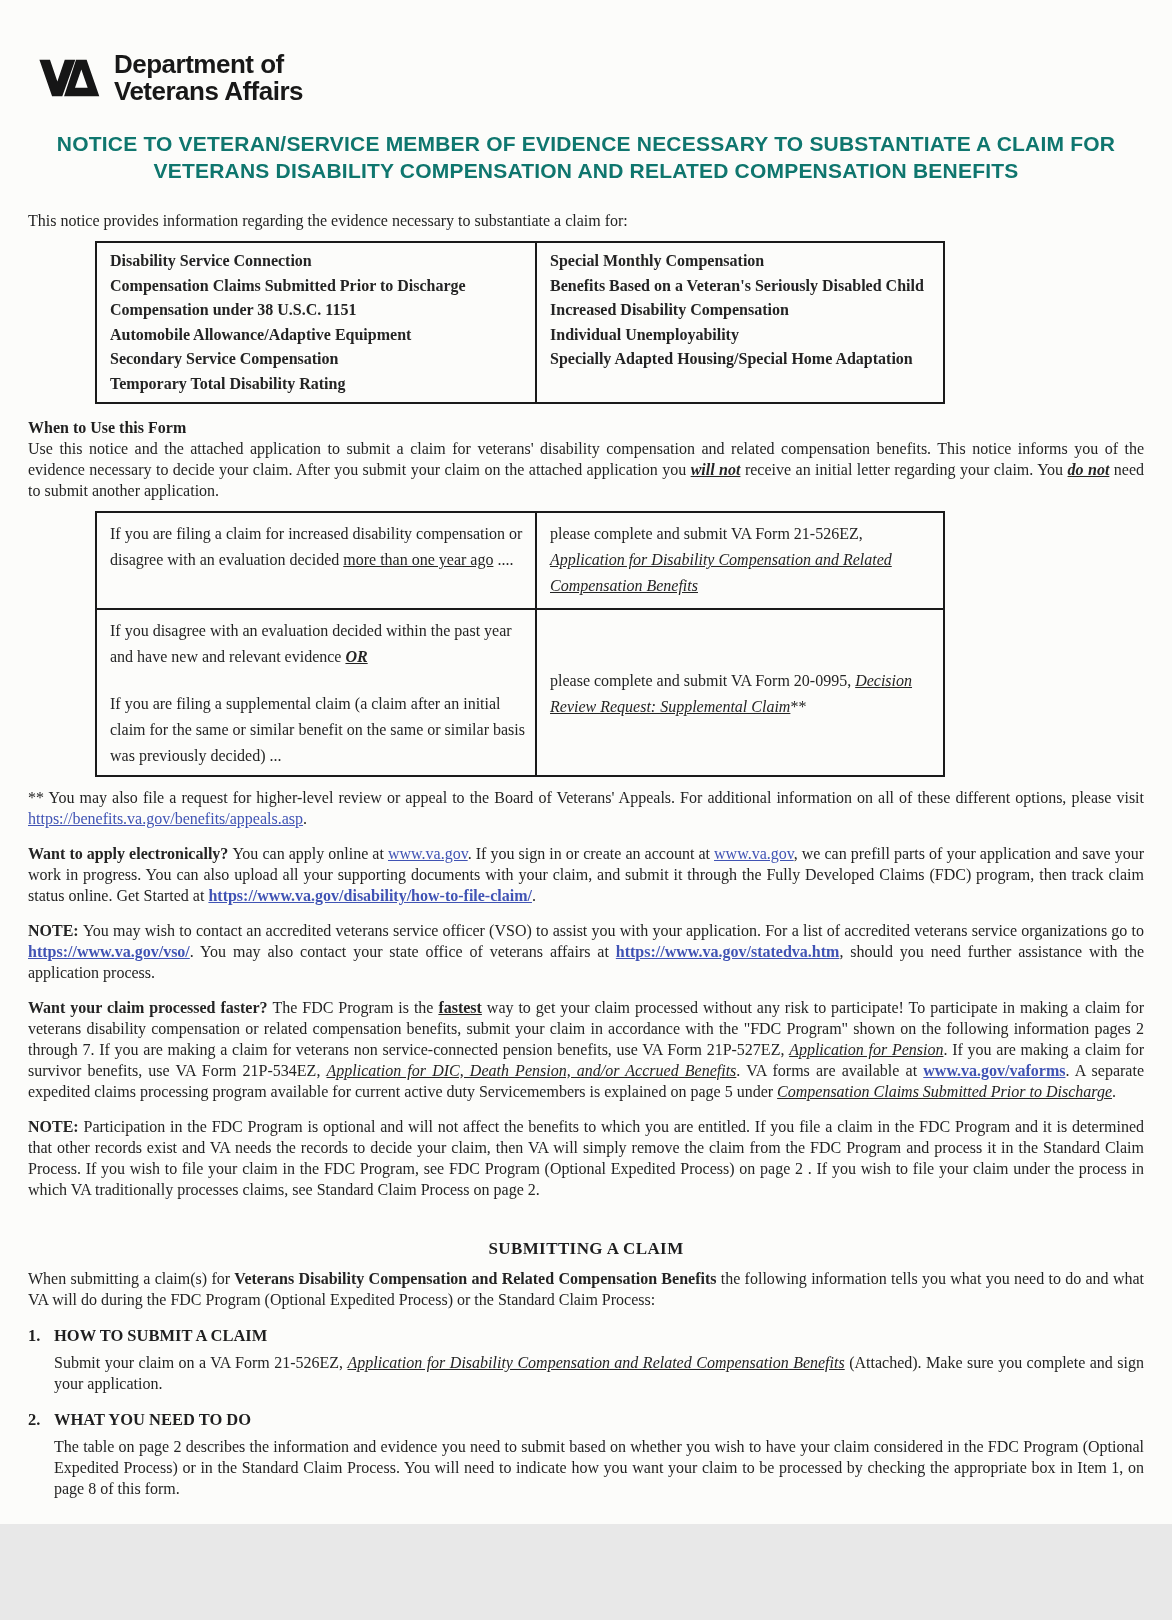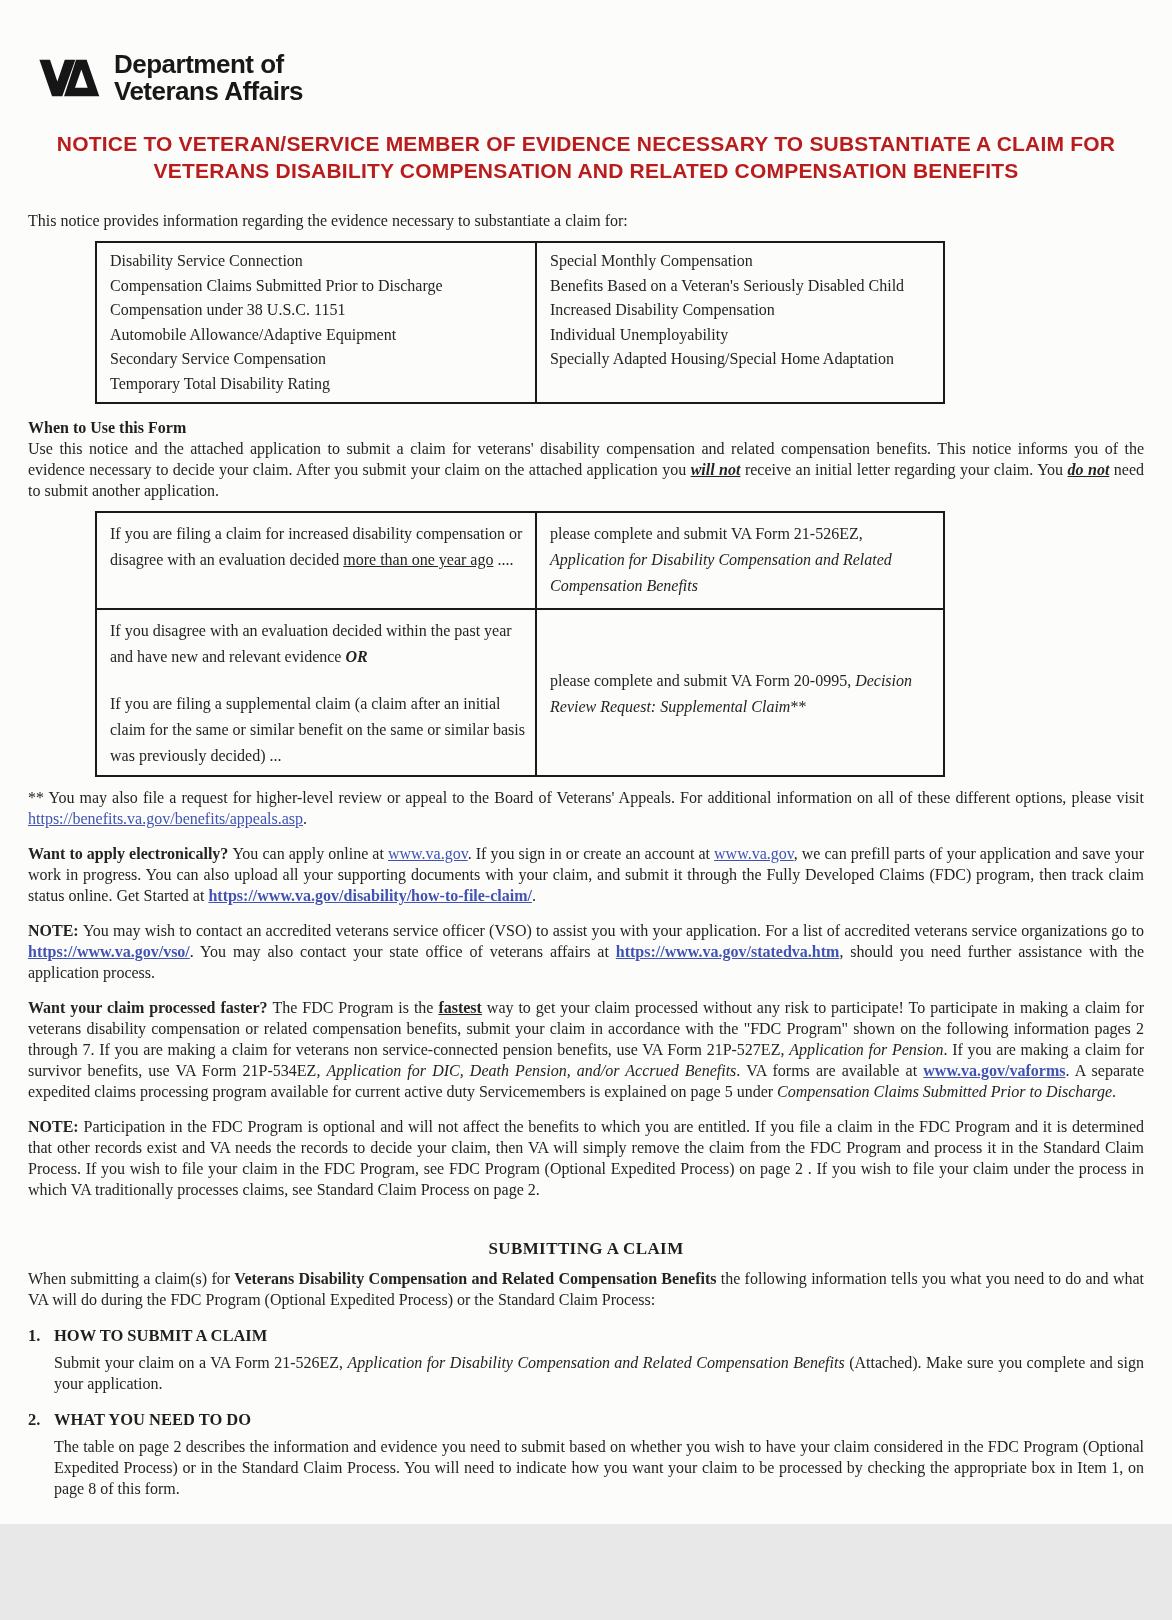--- a/index.html
+++ b/index.html
@@ -15,27 +15,27 @@
     line-height:21px;
     color:#242424;
     overflow:hidden;
   }
   
   .logo-row{display:flex;align-items:center;gap:14px;margin-left:10px;}
   .agency{font-family:"Liberation Sans", sans-serif;font-weight:bold;font-size:26px;line-height:27px;color:#181818;letter-spacing:-0.5px;}
   .title{
     font-family:"Liberation Sans", sans-serif;
     font-weight:bold;font-size:21px;line-height:27px;
-    text-align:center;color:#b91c1c;margin:24px 0 0 0;letter-spacing:0.2px;
+    text-align:center;color:#0f766e;margin:24px 0 0 0;letter-spacing:0.2px;
   }
   .intro{margin:26px 0 0 0;}
   
   table{border-collapse:collapse;margin:10px 0 0 67px;width:850px;table-layout:fixed;}
   td{border:2.5px solid #1a1a1a;vertical-align:top;padding:6px 10px 6px 13px;}
-  .t1 td{line-height:24.5px;}
+  .t1 td{line-height:24.5px;font-weight:bold;}
   .t1 .c-left{width:415px;}
   .t2 td{line-height:26px;padding-top:8px;}
   .t2 .c-left{width:415px;}
   .t2 .r1{height:97px;}
   .t2 .r2{height:144px;padding-left:32px;}
   .t2 .v-mid{vertical-align:middle;}
   .t2 p{margin:0;}
   .t2 p + p{margin-top:21px;}
   
   h2{font-size:16px;line-height:21px;font-weight:bold;margin:13px 0 0 0;color:#1f1f1f;}
@@ -45,21 +45,21 @@
     text-align:center;font-weight:bold;font-size:17px;letter-spacing:0.4px;
     margin:38px 0 0 0;color:#1f1f1f;
   }
   .sub-intro{margin:9px 0 0 0;text-align:justify;}
   .item{margin:15px 0 0 0;}
   .item-head{font-weight:bold;font-size:16.5px;color:#1f1f1f;}
   .item-head .no{display:inline-block;width:26px;}
   .item-body{margin:6px 0 0 26px;text-align:justify;}
   
   .b{font-weight:bold;}
-  .i{font-style:italic;}
+  .i{font-style:italic;text-decoration:underline;}
   .u{text-decoration:underline;}
   .link{color:var(--link,#4053b4);}
   
   .footer{position:absolute;left:28px;right:28px;top:1543px;height:50px;font-family:"Liberation Sans", sans-serif;color:#3a3a3a;}
   .f-label{position:absolute;left:2px;top:7px;font-size:11px;line-height:14px;}
   .f-number{position:absolute;left:87px;top:2px;font-size:24px;font-weight:bold;color:#161616;letter-spacing:0.5px;}
   .f-supersedes{position:absolute;left:0;right:0;top:8px;font-size:12.5px;color:#6d28d9;}
   .f-page{position:absolute;right:42px;top:3px;font-size:14px;color:#2e2e2e;}
 </style>
 </head>

